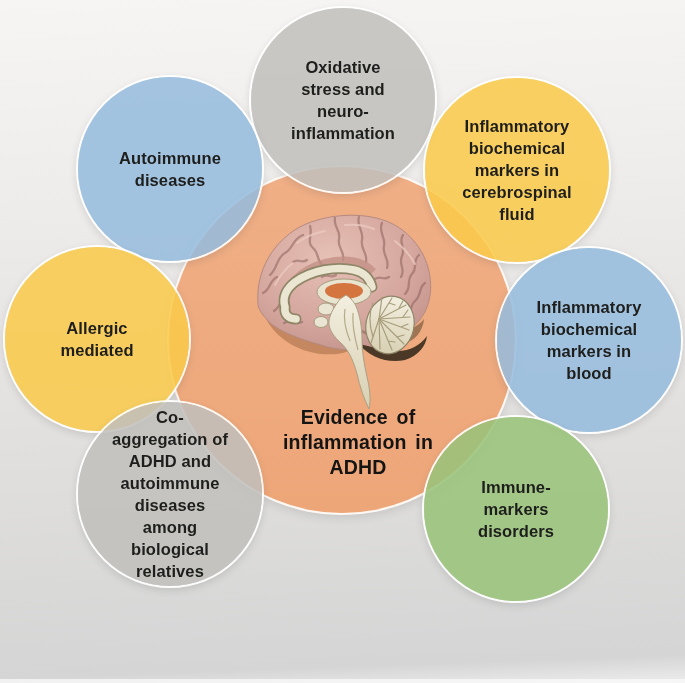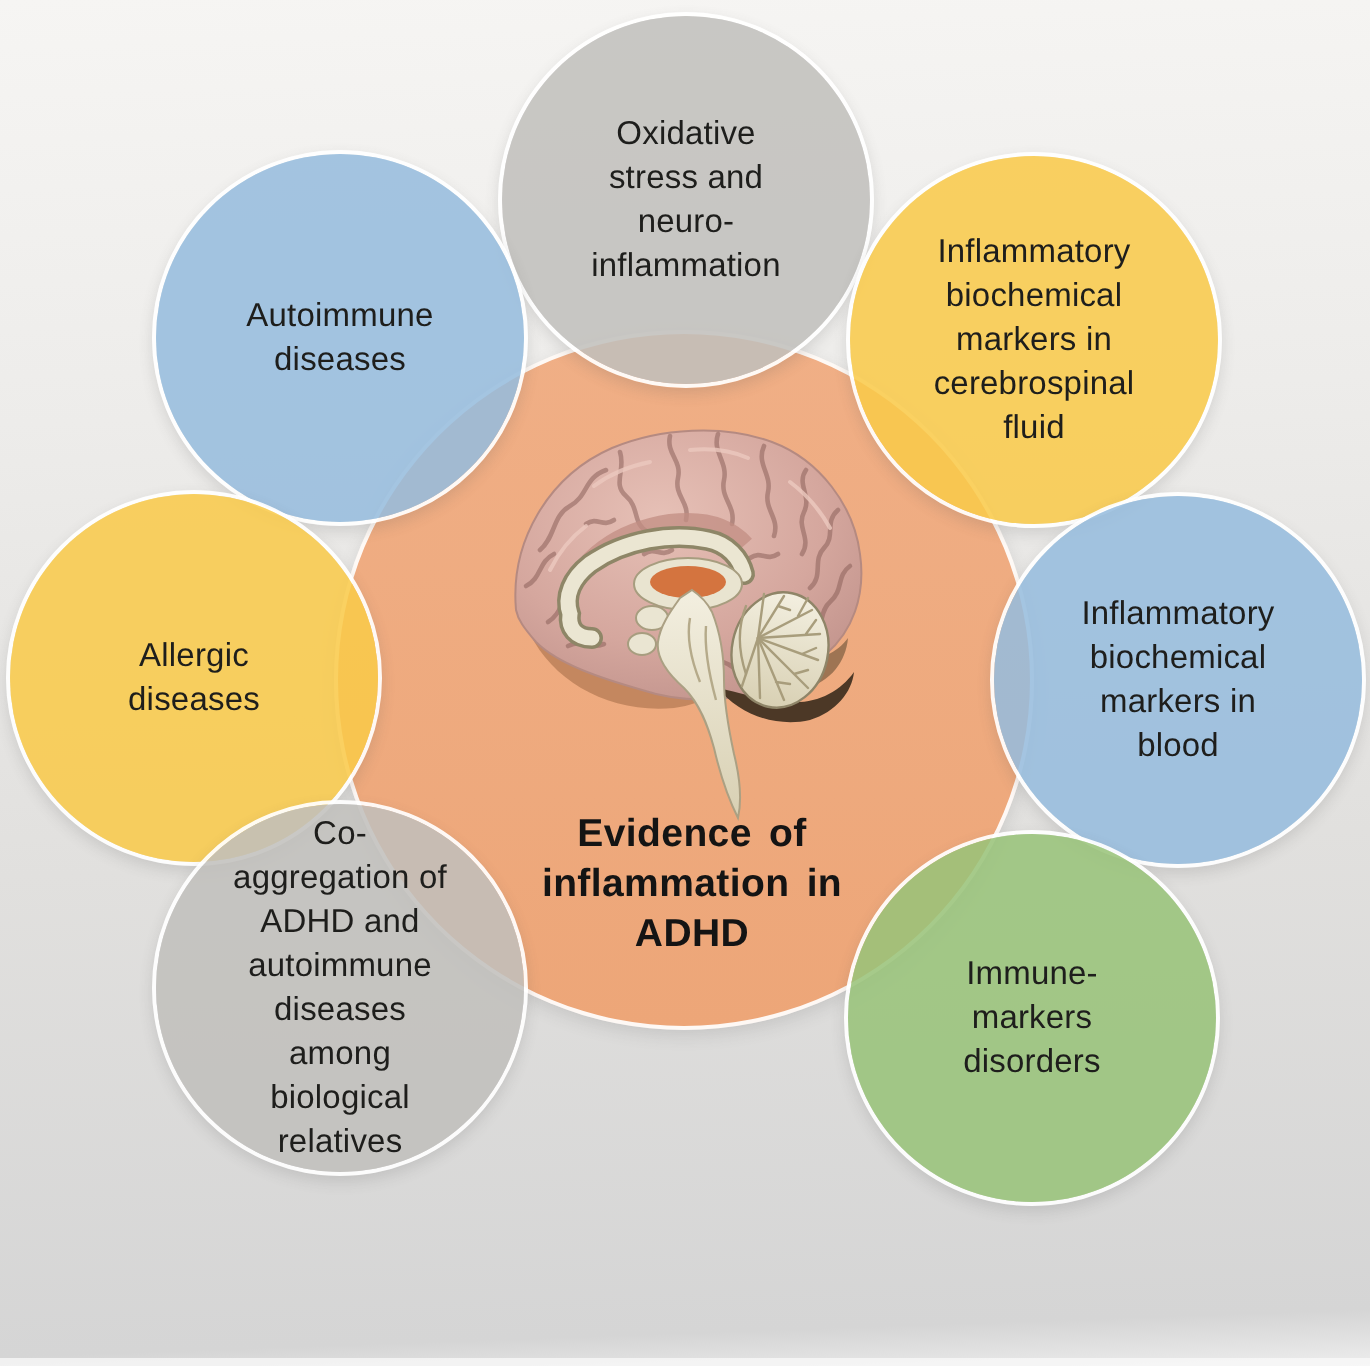--- a/index.html
+++ b/index.html
@@ -11,38 +11,38 @@
   .circle{position:absolute;border-radius:50%;box-sizing:border-box;
     border:2px solid rgba(255,255,255,.92);
     display:flex;align-items:center;justify-content:center;text-align:center;}
   .outer{width:188px;height:188px;box-shadow:0 3px 7px rgba(80,80,80,.16);}
   
   .outer::before{content:"";position:absolute;top:0;left:0;right:0;bottom:0;border-radius:50%;
     background:var(--c);opacity:.5;mix-blend-mode:multiply;}
   .outer::after{content:"";position:absolute;top:0;left:0;right:0;bottom:0;border-radius:50%;
     background:var(--c);opacity:.72;}
   .label{position:relative;z-index:2;white-space:pre-line;font-size:16.5px;line-height:22px;
-    color:#1e1e1c;letter-spacing:.1px;}
+    color:#1e1e1c;letter-spacing:.1px;font-weight:bold;}
 
   .c-gray{--c:#c1bfbc;} .c-yellow{--c:#f9ca49;} .c-blue{--c:#95bcde;}
   .c-green{--c:#99c379;} .c-orange2{--c:#eb925d;}
 
   .pos-n {left:249px;top:6px;z-index:2;}
   .pos-ne{left:423px;top:76px;z-index:3;}
   .pos-e {left:495px;top:246px;z-index:4;}
   .pos-se{left:422px;top:415px;z-index:5;}
   .pos-s {left:248px;top:485px;z-index:6;}
   .pos-sw{left:76px; top:400px;z-index:5;}
   .pos-w {left:3px;  top:245px;z-index:4;}
   .pos-nw{left:76px; top:75px;z-index:3;}
 
   .center-circle{left:167px;top:165px;width:350px;height:350px;z-index:1;
     background:linear-gradient(180deg,#f0af86 0%,#eda678 100%);
     box-shadow:0 3px 8px rgba(80,80,80,.15);}
-  .center-title{position:absolute;top:238px;left:4px;width:100%;text-align:center;
+  .center-title{position:absolute;top:238px;left:16px;width:100%;text-align:center;
     font-weight:700;font-size:19.5px;line-height:25px;color:#141414;
     white-space:pre-line;word-spacing:3px;letter-spacing:.2px;}
   .brain{position:absolute;left:80px;top:46px;width:190px;height:200px;}
 </style>
 </head>
 <body>
 
 <div class="canvas">
 
   <div class="circle center-circle">
@@ -161,21 +161,21 @@
 aggregation of
 ADHD and
 autoimmune
 diseases
 among
 biological
 relatives</span>
   </div>
   <div class="circle outer pos-w c-yellow">
     <span class="label">Allergic
-diseases</span>
+mediated</span>
   </div>
   <div class="circle outer pos-nw c-blue">
     <span class="label">Autoimmune
 diseases</span>
   </div>
 
   <div class="bottom-strip"></div>
 </div>
 
 </body></html>

